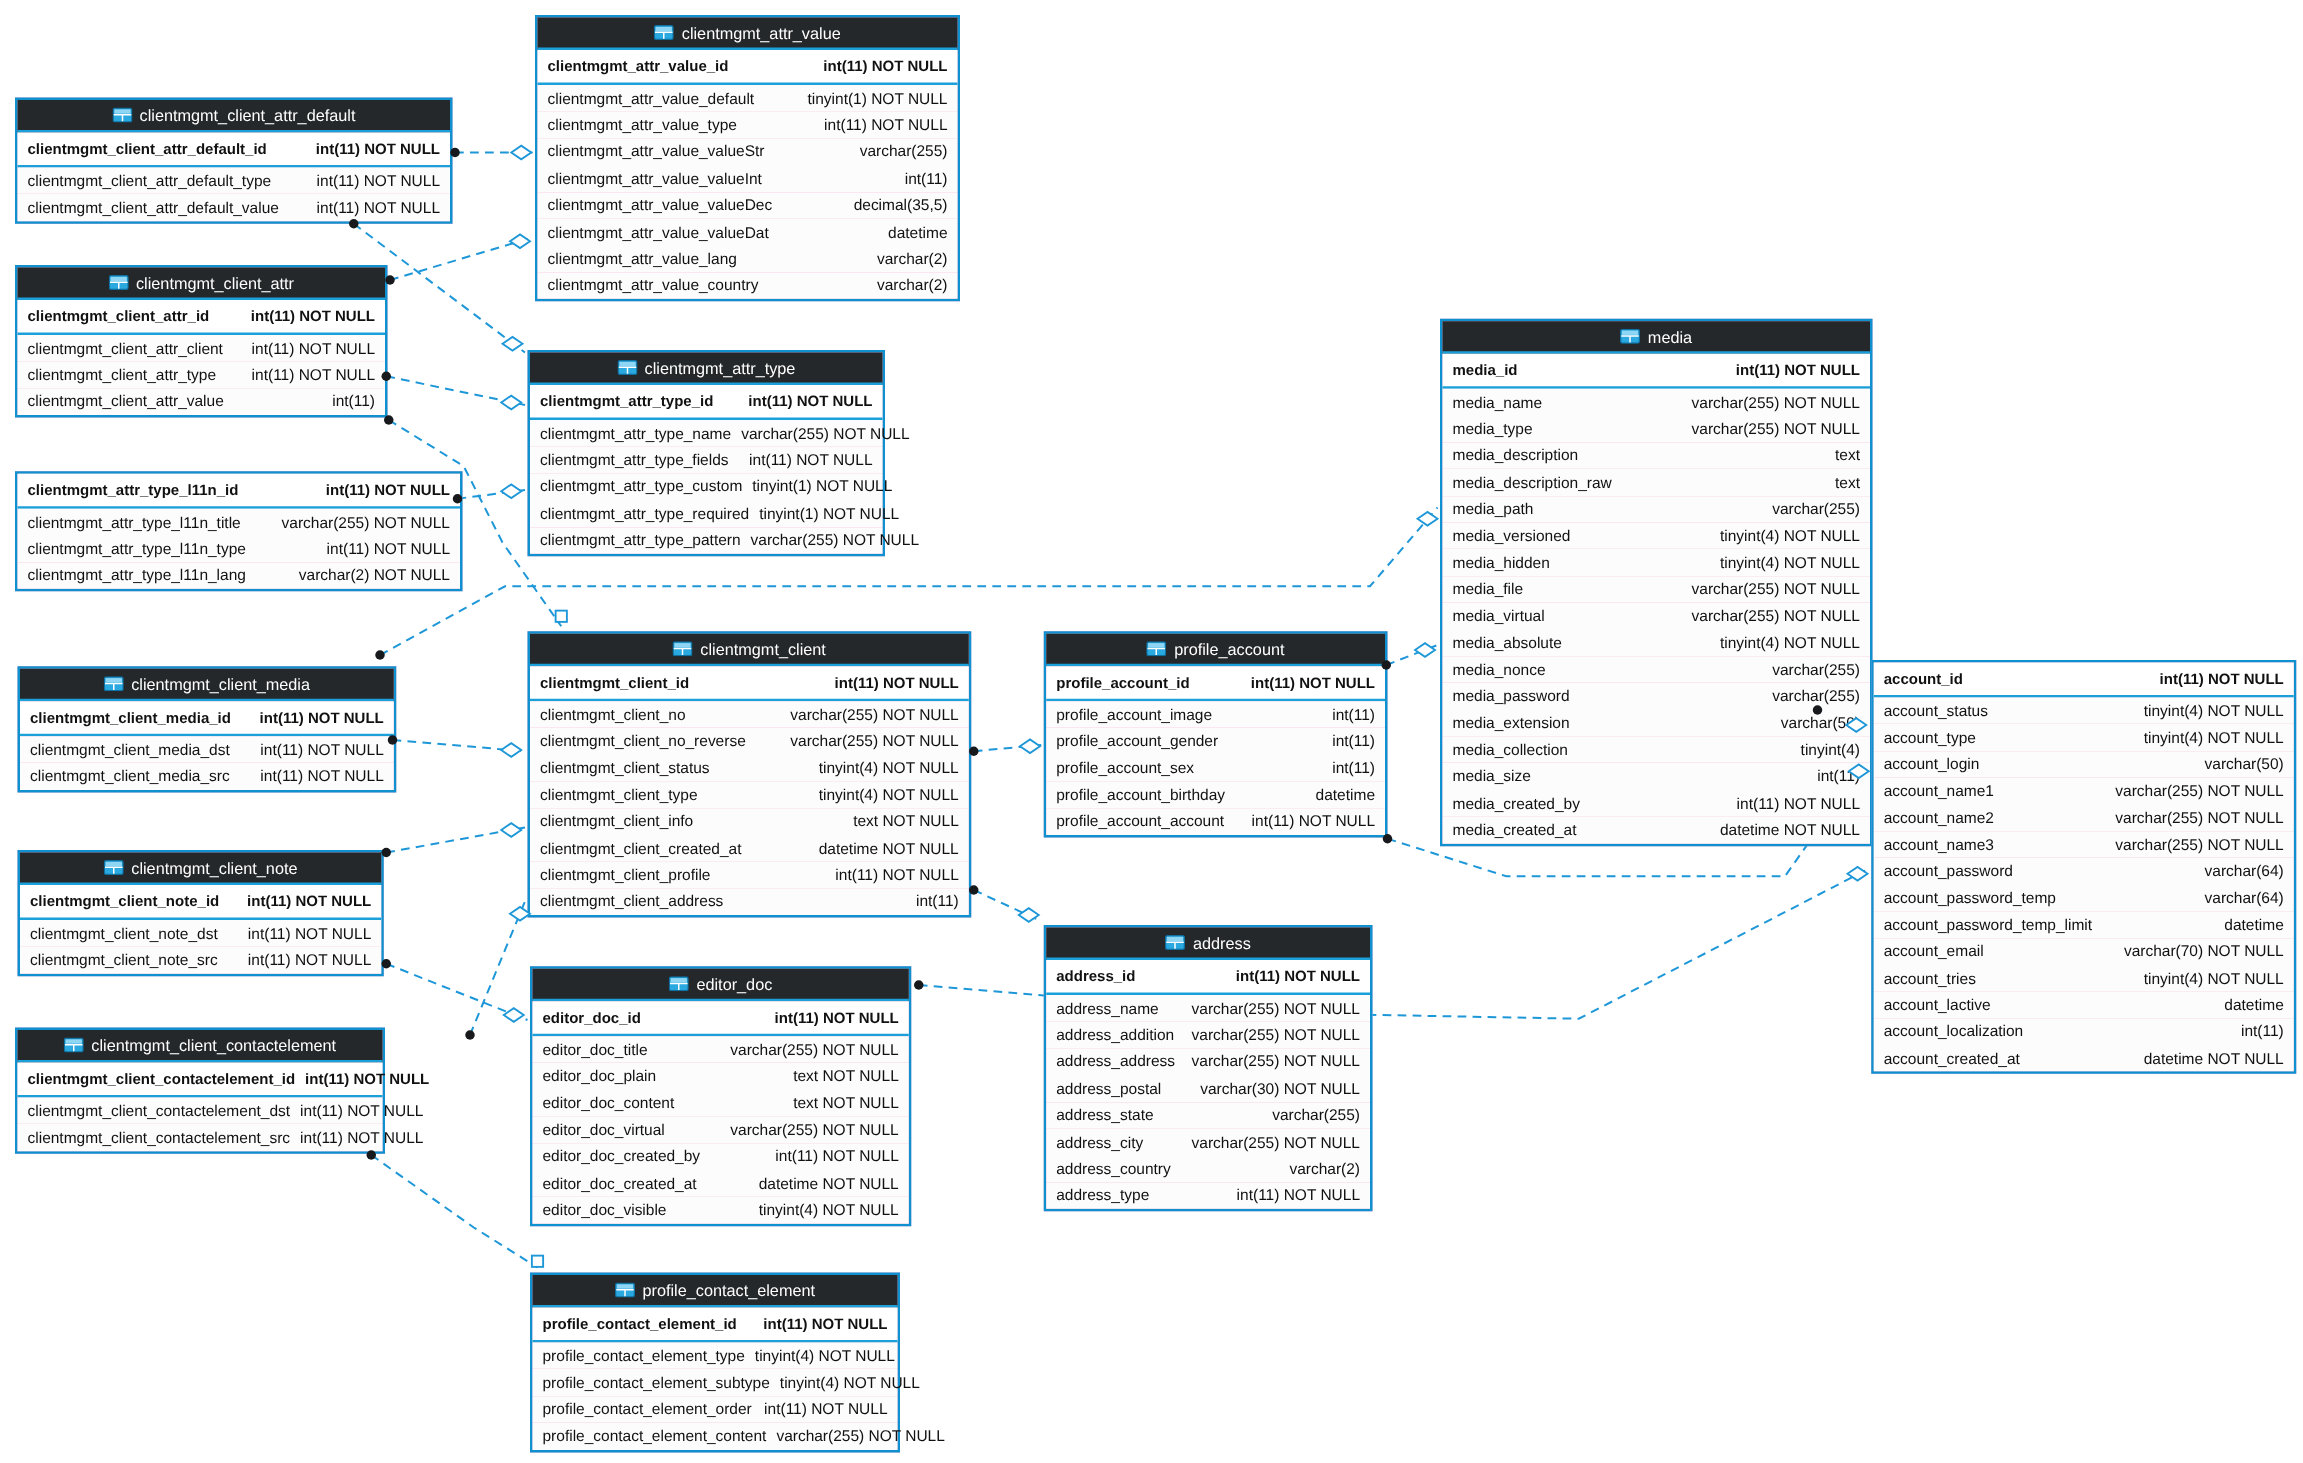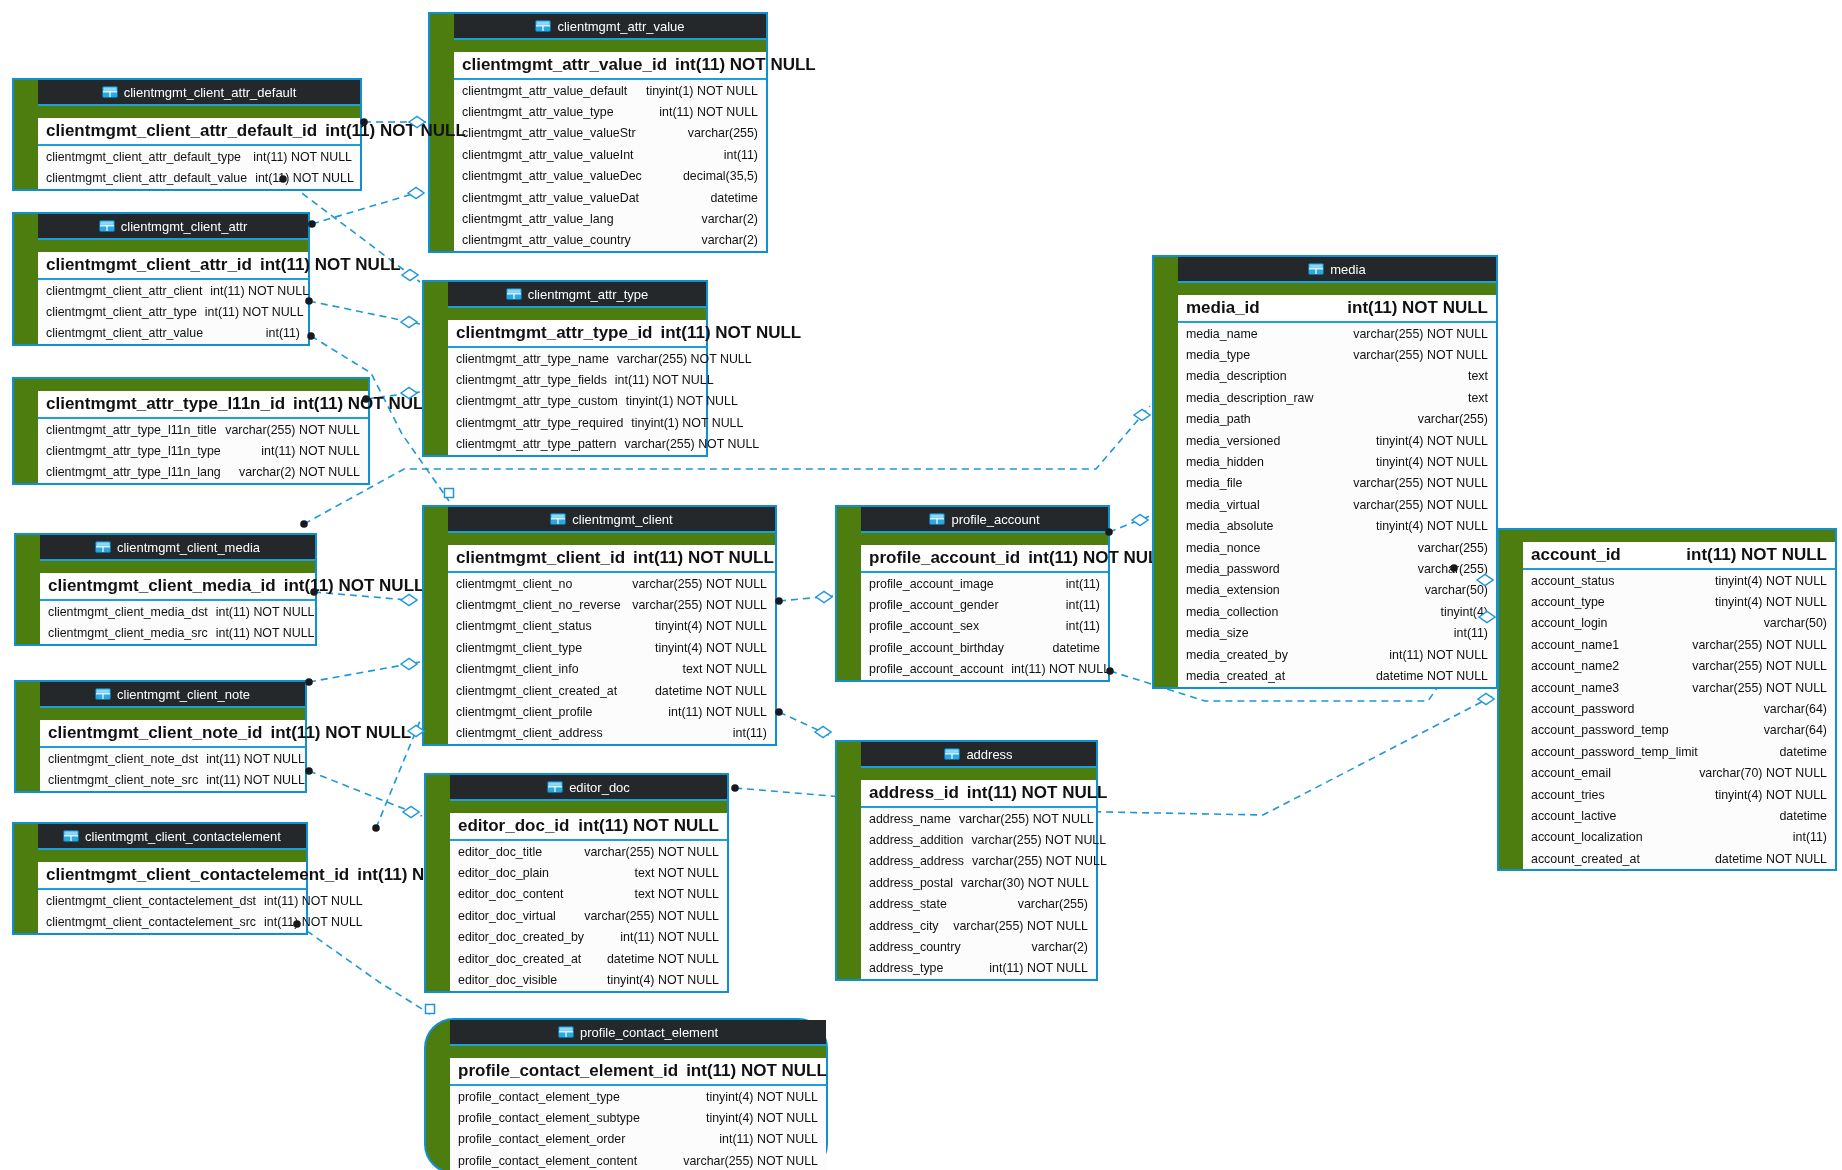--- a/index.html
+++ b/index.html
@@ -2,28 +2,28 @@
 <html style="--canvas_bg: #ffffff; --table_border: #1091cf; --divider: #1ba0da; --header_bg: #25282b; --header_text: #ffffff; --text: #111111; --line: #1e97d8; --dot: #17191c; --icon: #2aa9e1;"><head>
 <meta charset="utf-8">
 <style>
   html,body{margin:0;padding:0;width:1842px;height:1170px;background:var(--canvas_bg,#fff);
     font-family:"Liberation Sans",sans-serif;overflow:hidden;}
   #canvas{position:relative;width:1842px;height:1170px;background:var(--canvas_bg,#fff);}
   svg.layer{position:absolute;left:0;top:0;width:1842px;height:1170px;}
   #lines{z-index:0;}
   #marks{z-index:2;pointer-events:none;}
   #tables{position:absolute;left:0;top:0;z-index:1;}
-  .table{position:absolute;background:#4d7c0f;border:2px solid var(--table_border,#1091cf);
-    box-sizing:border-box;padding-left:24px;}
+  .table{position:absolute;background:#f9a8d4;border:2px solid var(--table_border,#1091cf);
+    box-sizing:border-box;}
   .thead{height:24px;background:var(--header_bg,#25282b);color:var(--header_text,#fff);
     display:flex;align-items:center;justify-content:center;gap:6px;font-size:13px;
     border-bottom:2px solid var(--divider,#1ba0da);}
   .pkrow{height:26px;display:flex;align-items:center;justify-content:space-between;gap:8px;
-    padding:0 8px;font-weight:bold;font-size:17px;background:#fff;
-    border-bottom:2px solid var(--divider,#1ba0da);white-space:nowrap;color:var(--text,#111);margin-top:12px;}
+    padding:0 8px;font-weight:bold;font-size:12px;background:#fff;
+    border-bottom:2px solid var(--divider,#1ba0da);white-space:nowrap;color:var(--text,#111);}
   .row{height:21.4px;display:flex;align-items:center;justify-content:space-between;gap:8px;
     padding:0 8px;font-size:12.4px;background:#fcfcfc;white-space:nowrap;color:var(--text,#111);}
   .fname{text-align:left;}
   .ftype{text-align:right;}
   .conn{fill:none;stroke:var(--line,#1e97d8);stroke-width:1.6;stroke-dasharray:7 5;}
   .dot{fill:var(--dot,#17191c);}
   .dia{fill:#fff;stroke:var(--line,#1e97d8);stroke-width:1.5;}
 </style>
 </head>
 <body>
@@ -352,21 +352,21 @@
         </div>
         <div class="row">
           <span class="fname">editor_doc_created_at</span>
           <span class="ftype">datetime NOT NULL</span>
         </div>
         <div class="row">
           <span class="fname">editor_doc_visible</span>
           <span class="ftype">tinyint(4) NOT NULL</span>
         </div>
       </div>
-      <div class="table" style="left: 424px; top: 1018px; width: 404px; border-radius: 30px;">
+      <div class="table" style="left: 424px; top: 1018px; width: 296px;">
         <div class="thead">
           <svg width="16" height="12" viewBox="0 0 16 12">
             <rect x="0.5" y="0.5" width="15" height="11" rx="1.5" fill="#2aa9e1" stroke="#0f6f9f"></rect>
             <rect x="1.5" y="1.5" width="13" height="3.4" fill="#8ed6f4"></rect>
             <line x1="1" y1="5.8" x2="15" y2="5.8" stroke="#fff" stroke-width="1.2"></line>
             <line x1="8" y1="5.8" x2="8" y2="11" stroke="#fff" stroke-width="1.2"></line>
           </svg>
           <span>profile_contact_element</span>
         </div>
         <div class="pkrow">

